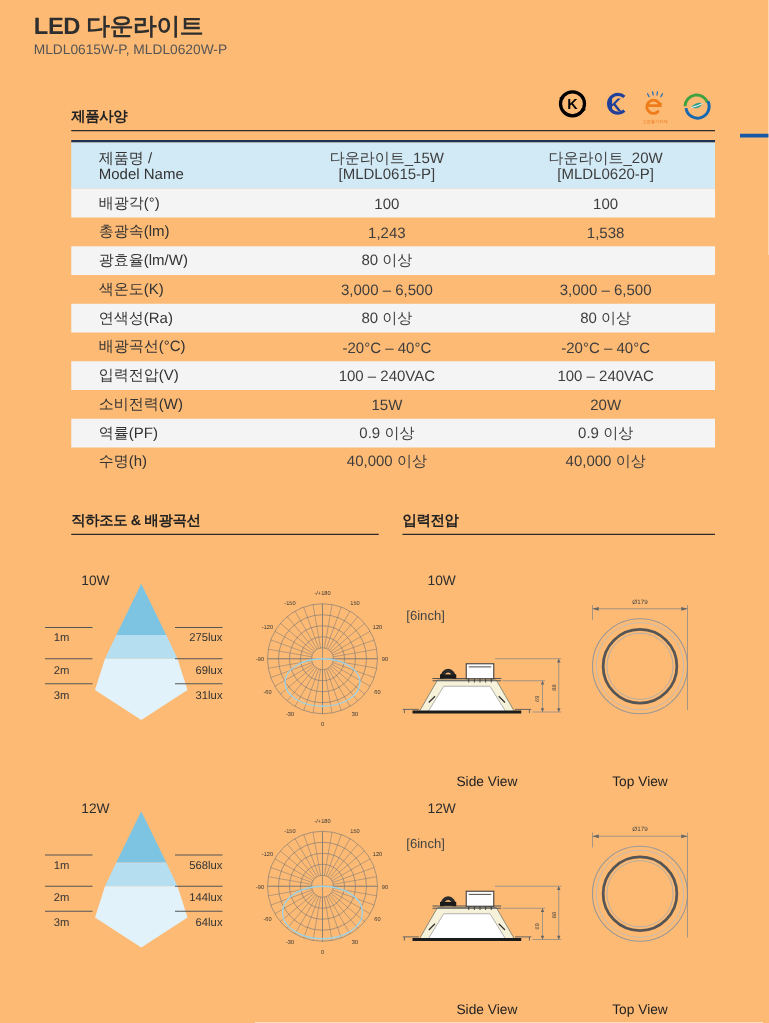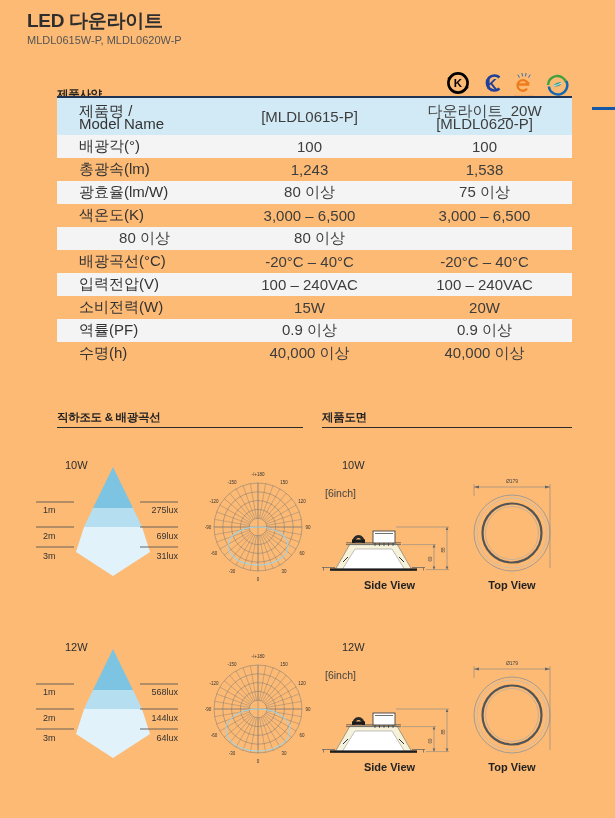--- a/index.html
+++ b/index.html
@@ -10,33 +10,33 @@
   .page-subtitle{left:27px;top:34px;font-size:11px;color:#555;}
   .section-head{border-bottom:1.6px solid #2b2b2b;height:20px;}
   .section-head span{font-size:11.5px;font-weight:bold;color:#222;letter-spacing:-0.3px;}
   #spec-head{left:57px;top:84px;width:515px;}
   #photo-head{left:57px;top:407px;width:246px;}
   #draw-head{left:322px;top:407px;width:250px;}
   .page-tab{left:592px;top:107px;width:23px;height:3px;background:#1558a5;}
   .certs{left:445px;top:70px;width:130px;height:30px;display:flex;gap:7px;}
   .cert{width:26px;height:30px;}
   
-  .spec-table{left:57px;top:96px;width:515px;border-top:2.5px solid #1f3354;font-size:15px;}
+  .spec-table{left:57px;top:112px;width:515px;border-top:2.5px solid #1f3354;font-size:12px;}
   .t-row{display:flex;align-items:center;}
   .t-header{background:#d2eaf6;height:37px;}
   .t-header .cell{line-height:13px;}
   .row-h{height:23px;}
   .row-alt{background:#f4f4f4;}
   .cell{box-sizing:border-box;}
   .c-label{width:165px;padding-left:22px;text-align:left;color:#333;}
   .c-val{width:175px;text-align:center;color:#3d3d3d;}
   
   .watt{font-size:11px;color:#2e2e2e;margin-left:17px;}
   .sizel{font-size:10.5px;color:#444;}
-  .viewlbl{font-size:11px;font-weight:700;color:#222;text-align:center;}
+  .viewlbl{font-size:11px;font-weight:400;color:#222;text-align:center;margin-top:41px;}
   svg text{font-family:"Liberation Sans","DejaVu Sans",sans-serif;}
 </style>
 </head>
 <body>
 
 <div class="page">
 
   <div class="abs page-title">LED 다운라이트</div>
   <div class="abs page-subtitle">MLDL0615W-P, MLDL0620W-P</div>
 
@@ -76,20 +76,21 @@
 
   <div class="abs page-tab"></div>
 
   <div class="abs spec-table">
     <div class="t-row t-header">
       <div class="cell c-label">
         <div>제품명 /</div>
         <div>Model Name</div>
       </div>
       <div class="cell c-val">
+        <div>다운라이트_15W</div>
         <div>[MLDL0615-P]</div>
       </div>
       <div class="cell c-val">
         <div>다운라이트_20W</div>
         <div>[MLDL0620-P]</div>
       </div>
     </div>
 
     <div class="t-row row-h row-alt">
       <div class="cell c-label">배광각(°)</div>
@@ -97,28 +98,28 @@
       <div class="cell c-val">100</div>
     </div>
     <div class="t-row row-h">
       <div class="cell c-label">총광속(lm)</div>
       <div class="cell c-val">1,243</div>
       <div class="cell c-val">1,538</div>
     </div>
     <div class="t-row row-h row-alt">
       <div class="cell c-label">광효율(lm/W)</div>
       <div class="cell c-val">80 이상</div>
-      <div class="cell c-val">75 이상</div>
     </div>
     <div class="t-row row-h">
       <div class="cell c-label">색온도(K)</div>
       <div class="cell c-val">3,000 – 6,500</div>
       <div class="cell c-val">3,000 – 6,500</div>
     </div>
     <div class="t-row row-h row-alt">
+      <div class="cell c-label">연색성(Ra)</div>
       <div class="cell c-val">80 이상</div>
       <div class="cell c-val">80 이상</div>
     </div>
     <div class="t-row row-h">
       <div class="cell c-label">배광곡선(°C)</div>
       <div class="cell c-val">-20°C – 40°C</div>
       <div class="cell c-val">-20°C – 40°C</div>
     </div>
     <div class="t-row row-h row-alt">
       <div class="cell c-label">입력전압(V)</div>
@@ -139,21 +140,21 @@
       <div class="cell c-label">수명(h)</div>
       <div class="cell c-val">40,000 이상</div>
       <div class="cell c-val">40,000 이상</div>
     </div>
   </div>
 
   <div class="abs section-head" id="photo-head">
     <span>직하조도 &amp; 배광곡선</span>
   </div>
   <div class="abs section-head" id="draw-head">
-    <span>제품도면</span>
+    <span>입력전압</span>
   </div>
 
   <div class="abs watt" style="left:48px;top:459px;">10W</div>
 
   <svg class="abs" style="left:30px;top:458px;" width="160" height="128" viewBox="0 0 160 128">
     <polygon points="83,9 63,50 103,50" fill="#7cc4e2"></polygon>
     <polygon points="63,50 103,50 112,69 54,69" fill="#b5def1"></polygon>
     <polygon points="54,69 112,69 120,94 83,118 46,94" fill="#e2f2fb"></polygon>
     <g stroke="#555" stroke-width="0.9">
       <line x1="6" y1="44" x2="44" y2="44"></line>

